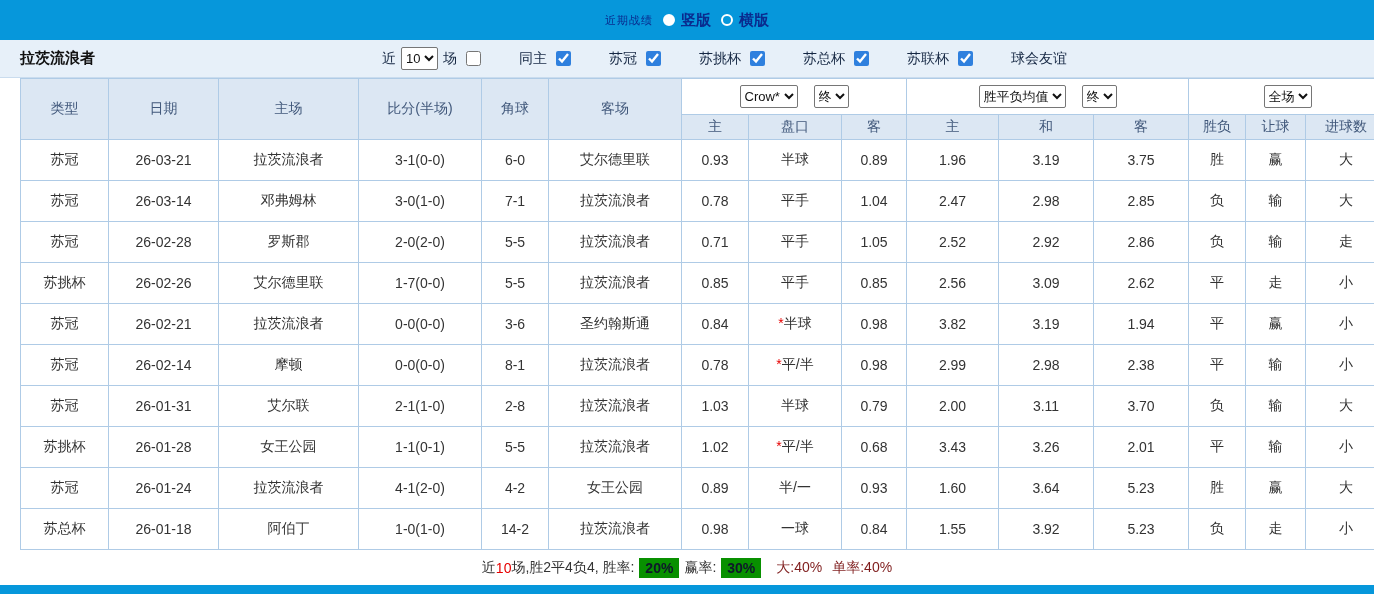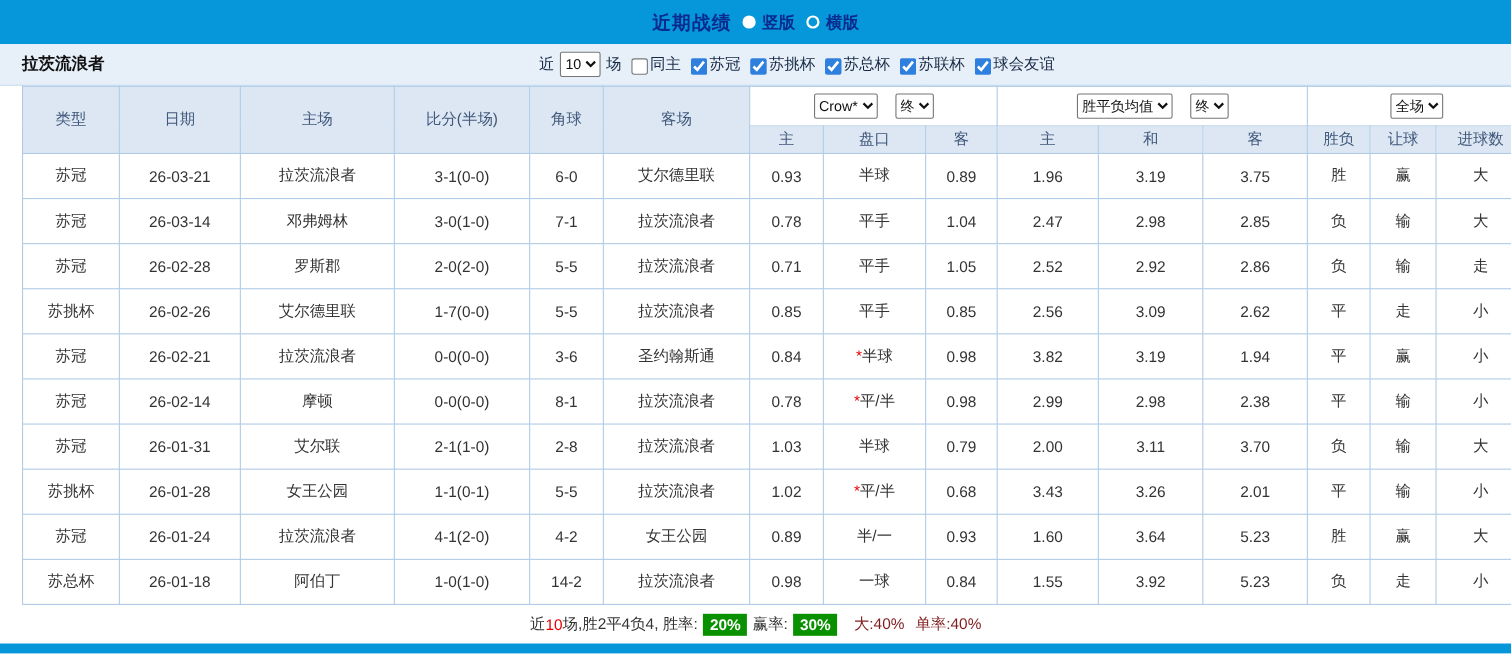--- a/index.html
+++ b/index.html
@@ -6,21 +6,21 @@
   html,body { width:1374px; }
   body {
     font-family:"Liberation Sans","DejaVu Sans",sans-serif;
     background:#ffffff; height:598px; overflow:hidden;
   }
   
   .topbar {
     height:40px; background:#0697DB;
     display:flex; align-items:center; justify-content:center; gap:10px;
   }
-  .title { font-size:17px; font-weight:bold; color:#0A2B8E; letter-spacing:1px; }
+  .title { font-size:11px; font-weight:normal; color:#0A2B8E; letter-spacing:1px; }
   .radio-label {
     display:flex; align-items:center; gap:6px;
     color:#0A2B8E; font-size:15px; font-weight:bold; cursor:pointer;
   }
   .radio-dot {
     width:12px; height:12px; border-radius:50%;
     border:2px solid #ffffff; background:transparent; display:inline-block;
   }
   .radio-dot.checked { background:#ffffff; }
 
@@ -30,21 +30,21 @@
     display:flex; align-items:center; padding:0 20px;
     font-size:14px; color:#152743;
   }
   .team-name { font-size:15px; font-weight:bold; color:#111111; }
   .filters { display:flex; align-items:center; margin:0 auto; }
   .filters select { margin:0 5px; }
   select {
     font-size:13px; height:23px; border:1px solid #767676;
     background:#ffffff; border-radius:2px; color:#111;
   }
-  .chk { display:flex; align-items:flex-end; margin-left:9px; cursor:pointer; }
+  .chk { display:flex; align-items:center; margin-left:9px; cursor:pointer;gap:36px; }
   .chk input {
     width:15px; height:15px; accent-color:#2F80DE; margin:0 2px 0 0;
   }
 
   
   .grid-wrap { padding-left:20px; }
   table.grid {
     border-collapse:collapse; table-layout:fixed; width:1366px;
     border:1px solid #8FB4D8;
   }
@@ -67,21 +67,21 @@
   .t-green { background:#55B32F; color:#ffffff; }
   .t-navy  { background:#1D4E9E; color:#ffffff; }
   .t-teal  { background:#3DBE8E; color:#ffffff; }
 
   
   .footer {
     height:35px; display:flex; align-items:center; justify-content:center;
     font-size:14px; color:#333333;
   }
   .badge {
-    background:#089000; color:#ffffff; font-weight:bold;
+    background:#089000; color:#0f172a; font-weight:bold;
     padding:2px 6px; margin:0 5px; display:inline-block;
   }
   .blue-text { color:#7f1d1d; }
   .red-text  { color:#E60000; }
   .sp { margin-left:10px; }
   .bottombar { height:9px; background:#0697DB; }
 </style>
 </head>
 <body>
 

